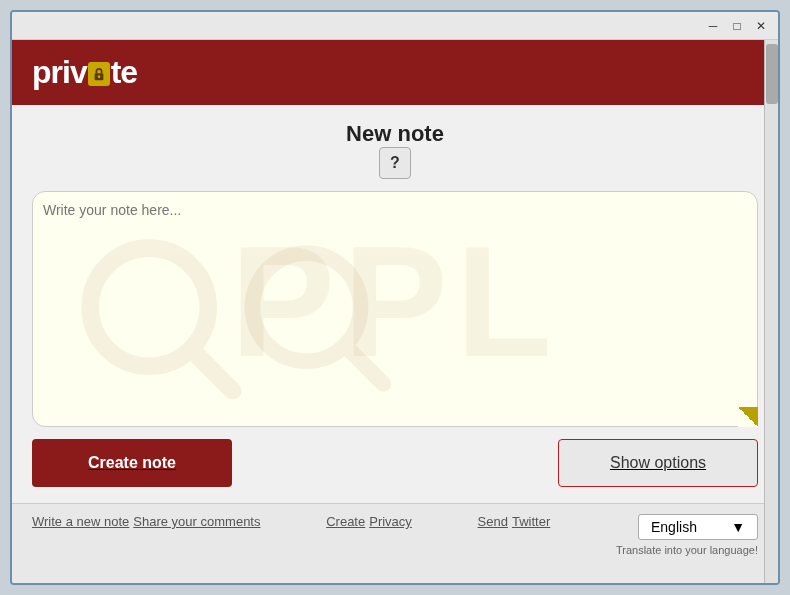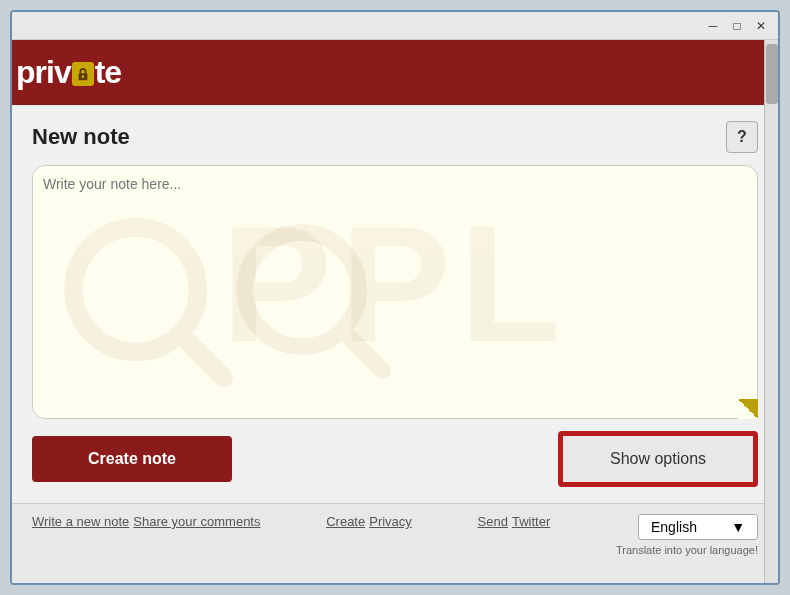--- a/index.html
+++ b/index.html
@@ -50,21 +50,21 @@
     }
     .window-content {
       flex: 1;
       display: flex;
       flex-direction: column;
       overflow: hidden;
     }
     
     .app-header {
       background: #8b1a1a;
-      padding: 14px 4px;
+      padding: 14px 20px;
       display: flex;
       align-items: center;
       gap: 24px;
       flex-shrink: 0;
     }
     .logo-container {
       display: flex;
       align-items: center;
     }
     .logo-text {
@@ -100,20 +100,21 @@
       padding: 16px 20px;
       display: flex;
       flex-direction: column;
       gap: 12px;
       overflow-y: auto;
     }
     .note-header {
       display: flex;
       align-items: center;
       justify-content: space-between;
+      flex-direction: column;
     }
     .new-note-title {
       font-size: 22px;
       font-weight: bold;
       color: #222;
     }
     .help-btn {
       width: 32px;
       height: 32px;
       border: 1px solid #aaa;
@@ -149,38 +150,38 @@
       position: absolute;
       bottom: 0;
       right: 0;
       width: 20px;
       height: 20px;
       background: linear-gradient(225deg, #b8a000 50%, #fffff0 50%);
       pointer-events: none;
     }
     .action-row {
       display: flex;
-      align-items: center;
       gap: 4px;
+      text-decoration: underline;
     }
     .create-note-btn {
       background: #8b1a1a;
       color: white;
       border: none;
       padding: 14px 30px;
       font-size: 16px;
       font-weight: bold;
       border-radius: 4px;
       cursor: pointer;
       min-width: 200px;
     }
     .show-options-btn {
       background: #e8e8e8;
       color: #333;
-      border: 5px solid #b91c1c;
+      border: 1px solid #b91c1c;
       padding: 14px 30px;
       font-size: 16px;
       border-radius: 4px;
       cursor: pointer;
       min-width: 200px;
       margin-left: auto;
     }
     
     .footer {
       background: #e8e8e8;

